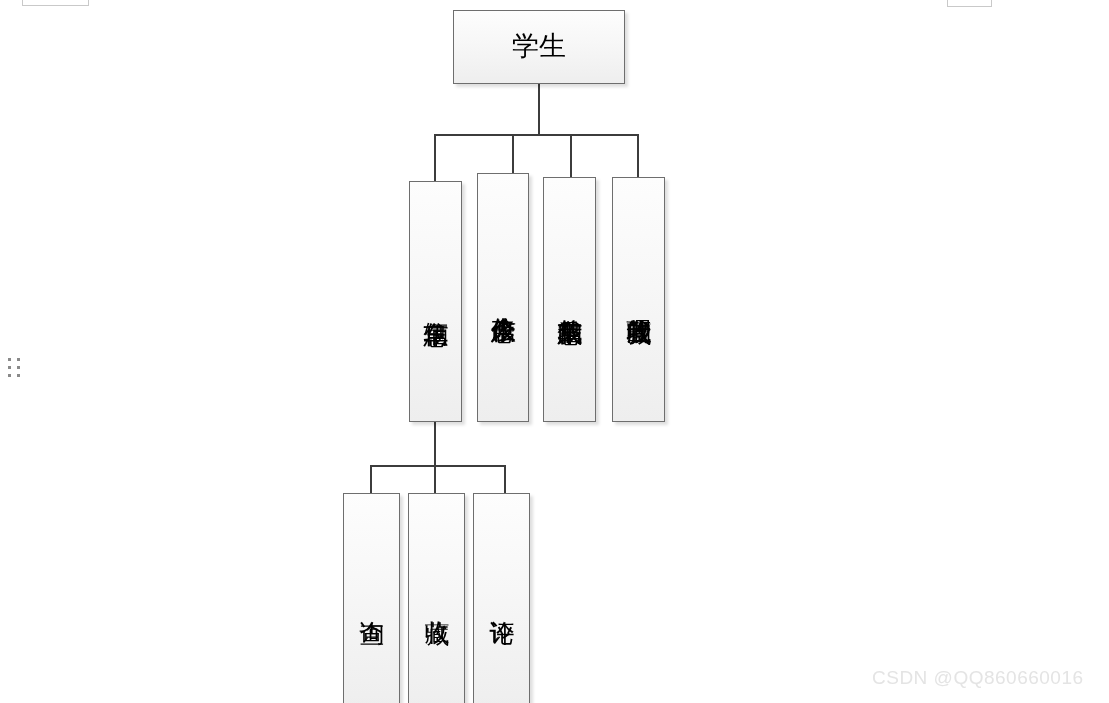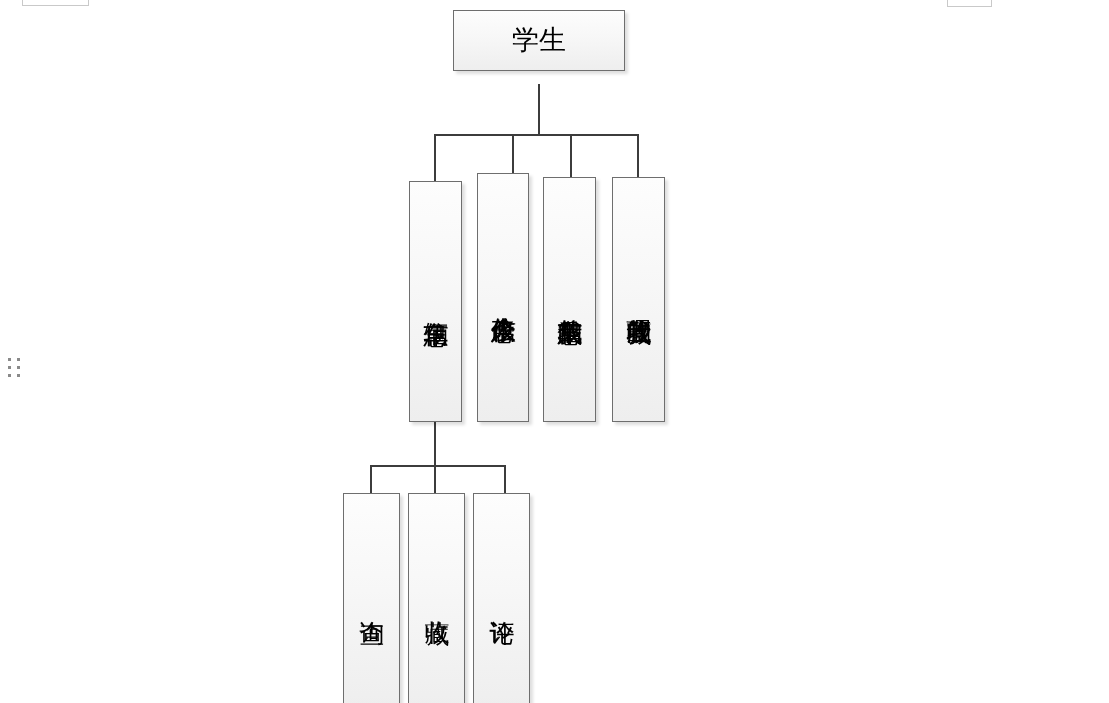--- a/index.html
+++ b/index.html
@@ -117,21 +117,21 @@
   <div class="line v" style="left: 434px; top: 135px; width: 2px; height: 47px;"></div>
   <div class="line v" style="left: 512px; top: 135px; width: 2px; height: 39px;"></div>
   <div class="line v" style="left: 570px; top: 135px; width: 2px; height: 43px;"></div>
   <div class="line v" style="left: 637px; top: 135px; width: 2px; height: 43px;"></div>
   <div class="line v" style="left: 434px; top: 422px; width: 2px; height: 72px;"></div>
   <div class="line h" style="left: 370px; top: 465px; width: 136px; height: 2px;"></div>
   <div class="line v" style="left: 370px; top: 466px; width: 2px; height: 28px;"></div>
   <div class="line v" style="left: 434px; top: 466px; width: 2px; height: 28px;"></div>
   <div class="line v" style="left: 504px; top: 466px; width: 2px; height: 28px;"></div>
 
-  <div class="node root" style="left: 453px; top: 10px; width: 172px; height: 61px;">
+  <div class="node root" style="left: 453px; top: 10px; width: 172px; height: 74px;">
     <span class="label">学生</span>
   </div>
 
   <div class="node vert" style="left: 409px; top: 181px; width: 53px; height: 241px;">
     <span class="label">车辆信息</span>
   </div>
   <div class="node vert" style="left: 477px; top: 173px; width: 52px; height: 249px;">
     <span class="label">修改个人信息</span>
   </div>
   <div class="node vert" style="left: 543px; top: 177px; width: 53px; height: 245px;">
@@ -153,14 +153,15 @@
 
   <div class="grip" style="left: 8px; top: 358px;">
     <i></i>
     <i></i>
     <i></i>
     <i></i>
     <i></i>
     <i></i>
   </div>
 
+  <div class="watermark" style="left: 872px; top: 667px; color: rgb(228, 228, 228);">CSDN @QQ860660016</div>
 
 </div>
 
 </body></html>

